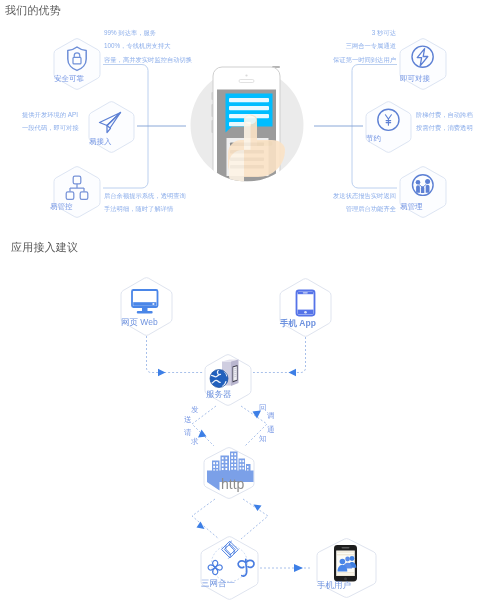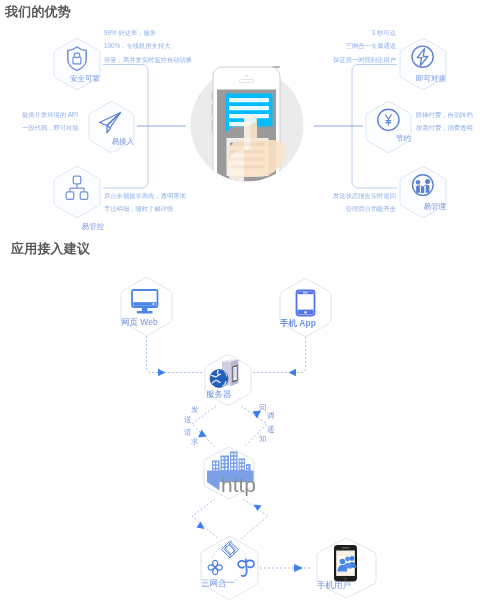--- a/index.html
+++ b/index.html
@@ -1,23 +1,23 @@
 <!DOCTYPE html>
 <html><head>
 <meta charset="utf-8">
 <style>
   html,body{margin:0;padding:0;background:#fff;}
   body{width:500px;height:612px;font-family:"Liberation Sans",sans-serif;overflow:hidden;}
   .page{position:relative;width:500px;height:612px;background:#fff;}
-  .sec-title{position:absolute;font-size:13px;font-weight:bold;color:#585858;letter-spacing:.2px;white-space:nowrap;}
+  .sec-title{position:absolute;font-size:11px;font-weight:normal;color:#585858;letter-spacing:.2px;white-space:nowrap;}
   svg.layer{position:absolute;left:0;top:0;width:500px;height:612px;overflow:visible;}
   .feat-text{position:absolute;font-size:6.3px;color:#8badea;line-height:13.3px;white-space:nowrap;}
   .node-label{position:absolute;font-size:8.5px;color:#6f93df;white-space:nowrap;}
   .edge-ch{position:absolute;font-size:7.5px;color:#7b9ae5;white-space:nowrap;line-height:7.5px;}
-  .hex-label{position:absolute;font-size:7.5px;color:#7294e3;white-space:nowrap;text-align:right;}
+  .hex-label{position:absolute;font-size:7.5px;color:#7294e3;white-space:nowrap;text-align:left;}
 </style>
 </head>
 <body>
 
 <div class="page">
   <div class="sec-title" style="left:5px;top:3px;">我们的优势</div>
   <div class="sec-title" style="left:5px;top:240px;margin-left:6px;">应用接入建议</div>
 
   <svg class="layer" viewBox="0 0 500 612">
     <defs>
@@ -126,21 +126,21 @@
         <path d="M418.6,184.2 L422.6,187.4 L426.4,184.2" fill="none" stroke="#5d80d4" stroke-width=".9"></path>
         <path d="M416.1,187.4 c0,-1.3 .9,-2.1 1.9,-2.1 c1,0 1.9,.8 1.9,2.1 v5.4 h-3.8 z" fill="#5d80d4"></path>
         <path d="M420.9,188.2 c0,-1.2 .8,-2 1.7,-2 c1,0 1.7,.8 1.7,2 v4.8 h-3.4 z" fill="#5d80d4"></path>
         <path d="M425.7,186.8 c0,-1.3 .9,-2.1 1.9,-2.1 c1,0 1.9,.8 1.9,2.1 v6 h-3.8 z" fill="#5d80d4"></path>
       </g>
     </g>
   </svg>
 
   <div class="hex-label" style="left:54px;top:74px;width:46px;">安全可靠</div>
   <div class="hex-label" style="left:89px;top:137px;width:45px;">易接入</div>
-  <div class="hex-label" style="left:58px;top:202px;width:46px;margin-top:20px;">易管控</div>
+  <div class="hex-label" style="left:50px;top:202px;width:46px;">易管控</div>
   <div class="hex-label" style="left:400px;top:74px;width:46px;">即可对接</div>
   <div class="hex-label" style="left:366px;top:134px;width:45px;">节约</div>
   <div class="hex-label" style="left:400px;top:202px;width:46px;">易管理</div>
 
   <div class="feat-text" style="left:104px;top:26px;">
     <div>99% 到达率，服务</div>
     <div>100%，专线机房支持大</div>
     <div>容量，高并发实时监控自动切换</div>
   </div>
   <div class="feat-text" style="left:22px;top:108px;">
@@ -310,21 +310,21 @@
         <path d="M343.2,568.5 c0,-3.4 2,-5.8 4.4,-5.8 c2.4,0 4.4,2.4 4.4,5.8 z" fill="#5b8ce8"></path>
         <circle cx="342.4" cy="561.5" r="2.8" fill="#4a86e8"></circle>
         <path d="M337.5,571.5 c0,-3.9 2.2,-6.7 4.9,-6.7 c2.8,0 4.9,2.8 4.9,6.7 z" fill="#4a86e8"></path>
       </g>
     </g>
   </svg>
 
   <div class="node-label" style="left:121px;top:317px;width:51px;">网页 Web</div>
   <div class="node-label" style="left:280px;top:318px;width:51px;font-weight:bold;">手机 App</div>
   <div class="node-label" style="left:206px;top:389px;width:46px;">服务器</div>
-  <div class="node-label" style="left:221px;top:477px;font-size:21px;color:#8d8d8d;text-align:center;line-height:15px;font-family:'Liberation Sans',sans-serif;">http</div>
+  <div class="node-label" style="left:221px;top:477px;font-size:14px;color:#8d8d8d;text-align:center;line-height:15px;font-family:'Liberation Sans',sans-serif;">http</div>
   <div class="node-label" style="left:201px;top:578px;width:57px;">三网合一</div>
   <div class="node-label" style="left:317px;top:580px;width:59px;">手机用户</div>
 
   <div class="edge-ch" style="left:191px;top:406px;">发</div>
   <div class="edge-ch" style="left:184px;top:416px;">送</div>
   <div class="edge-ch" style="left:184px;top:429px;">请</div>
   <div class="edge-ch" style="left:191px;top:438px;">求</div>
   <div class="edge-ch" style="left:259px;top:404px;">回</div>
   <div class="edge-ch" style="left:267px;top:412px;">调</div>
   <div class="edge-ch" style="left:267px;top:426px;">通</div>

